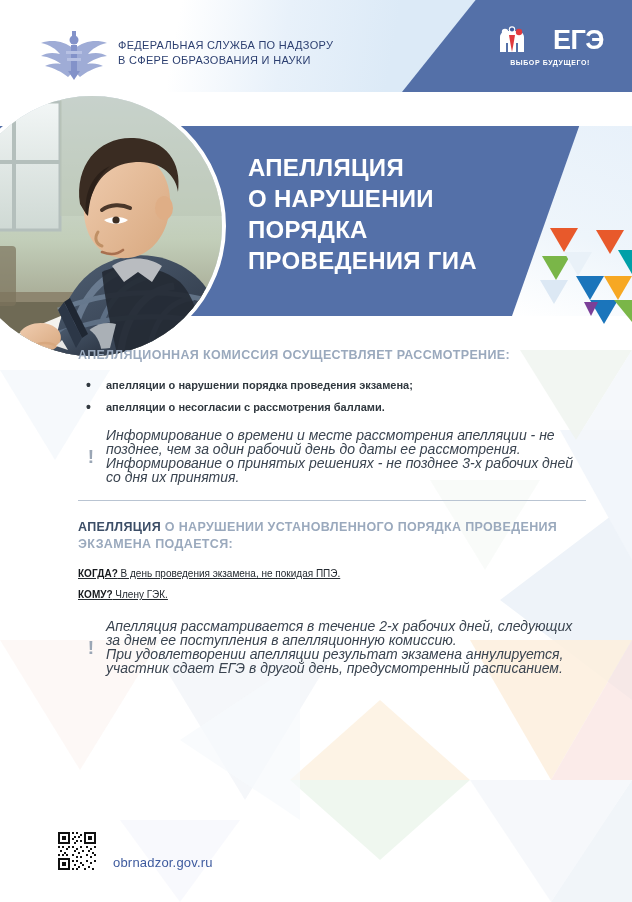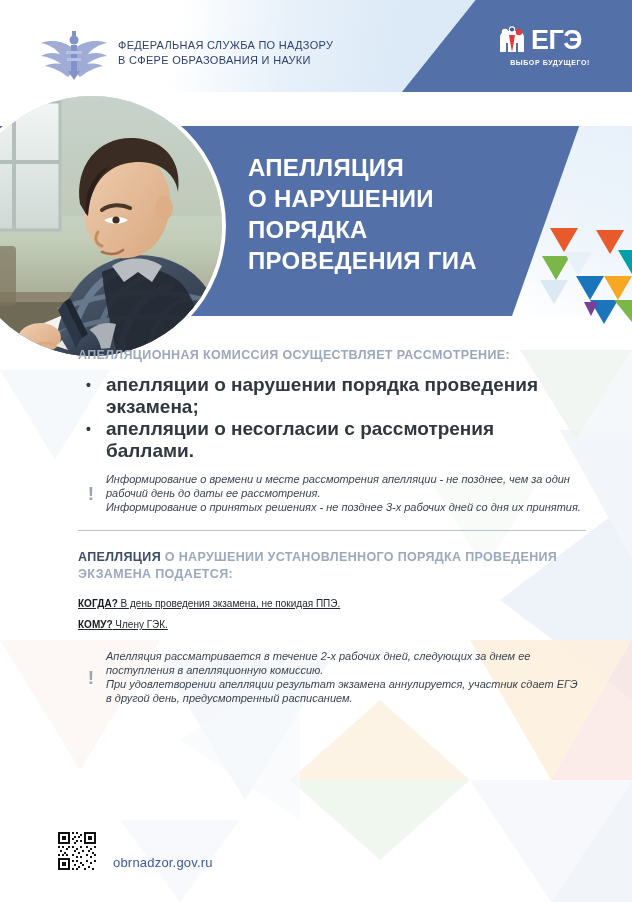--- a/index.html
+++ b/index.html
@@ -64,21 +64,21 @@
   }
   .ege-logo {
     position: absolute;
     right: 28px; top: 25px;
     width: 108px; height: 50px;
     text-align: center;
   }
   .ege-mark {
     display: flex;
     align-items: center;
-    justify-content: flex-start;
+    justify-content: space-between;
     gap: 3px;
   }
   .ege-word {
     color: #ffffff;
     font-size: 27px;
     font-weight: bold;
     letter-spacing: -0.5px;
     line-height: 1;
   }
   .ege-tag {
@@ -149,21 +149,21 @@
     font-weight: bold;
     letter-spacing: 0.35px;
     line-height: 17px;
     margin: 0 0 10px 0;
   }
   .sec-head .accent { color: #3b4d66; }
   ul.bullets { list-style: none; margin: 0; padding: 0; }
   ul.bullets li {
     position: relative;
     color: #30383f;
-    font-size: 19px;
+    font-size: 11px;
     font-weight: bold;
     line-height: 22px;
     padding-left: 28px;
   }
   ul.bullets li::before {
     content: "•";
     position: absolute;
     left: 8px; top: 0;
     color: #30383f;
     font-size: 14px;
@@ -181,21 +181,21 @@
     flex: 0 0 auto;
     width: 10px;
     color: #9aa6b5;
     font-size: 19px;
     font-weight: bold;
     line-height: 1;
     text-align: center;
   }
   .note-body {
     color: #3a4450;
-    font-size: 11px;
+    font-size: 14px;
     font-style: italic;
     line-height: 14px;
     white-space: pre-line;
   }
 
   .divider {
     height: 1px;
     margin: 16px 62px 0 62px;
     background: #b9c4d2;
   }

